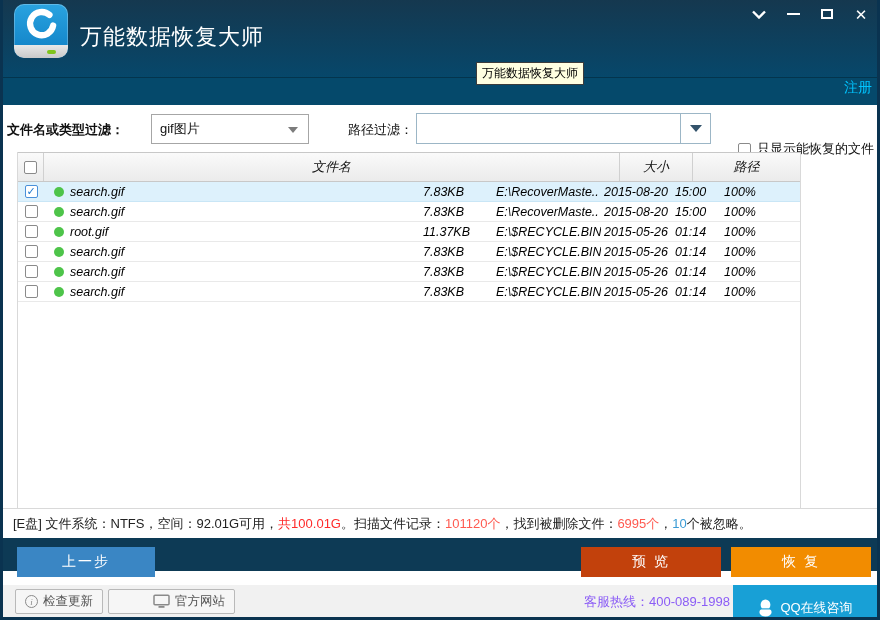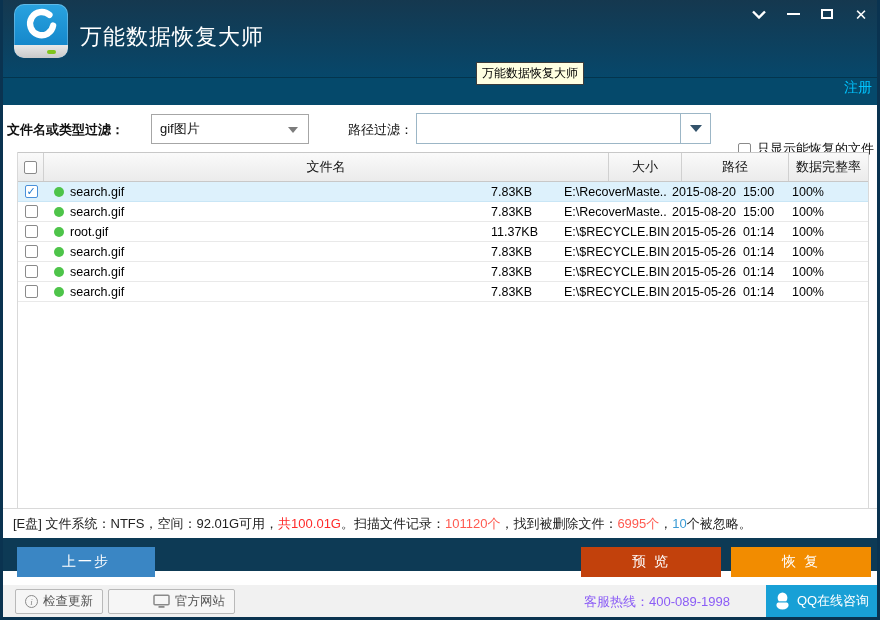--- a/index.html
+++ b/index.html
@@ -43,22 +43,22 @@
     border:1px solid #9cb6c6; display:flex; }
   .combo2 input{ flex:1; border:none; outline:none; font-size:13px; padding-left:6px; color:#111; }
   .combo2 .arrow-btn{ width:30px; border-left:1px solid #9cb6c6; display:flex; align-items:center;
     justify-content:center; cursor:pointer; background:#fff; }
   .combo2 .tri{ border-left:6px solid transparent; border-right:6px solid transparent; border-top:7px solid #33536b; }
   .cb{ width:13px; height:13px; border:1px solid #8a8a8a; background:#fff; border-radius:2px;
     display:inline-block; cursor:pointer; }
   .filter-check{ position:absolute; left:735px; top:15px; display:flex; align-items:center; gap:6px;margin-top:20px; }
   .filter-check .lbl{ font-size:13px; color:#111; }
   
-  .table-wrap{ position:absolute; left:14px; top:152px; width:852px; height:356px;
-    border-left:1px solid #d9d9d9; border-right:1px solid #d9d9d9; background:#fff; }
+  .table-wrap{ position:absolute; left:14px; top:152px; width:784px; height:356px;
+    border-left:1px solid #d9d9d9; border-right:1px solid #d9d9d9; background:#fff;font-style:italic; }
   .thead{ display:flex; height:30px; background:linear-gradient(180deg,#fafafa,#ebebeb);
     border-top:1px solid #c8c8c8; border-bottom:1px solid #c8c8c8; align-items:stretch; }
   .thead .hcell{ font-size:13px; color:#111; display:flex; align-items:center; justify-content:center;
     border-right:1px solid #d0d0d0; }
   .thead .hcell:last-child{ border-right:none; }
   .col-check{ width:26px; flex:none; }
   .col-name{ flex:1; min-width:0; }
   .col-size{ width:73px; flex:none; }
   .col-path{ width:107px; flex:none; }
   .col-time{ width:120px; flex:none; }
@@ -90,22 +90,22 @@
   .footer{ position:absolute; left:0; top:585px; width:874px; height:32px; background:#f1f1f1; }
   .foot-btn{ position:absolute; top:4px; height:25px; background:#f6f6f6; border:1px solid #b9b9b9;
     border-radius:2px; color:#555; font-size:12.5px; display:flex; align-items:center; gap:5px;
     padding:0 9px; cursor:pointer; }
   .foot-btn.update{ left:12px; }
   .foot-btn.site{ left:105px;padding-left:44px; }
   .info-glyph{ width:13px; height:13px; border:1.4px solid #8a8a8a; border-radius:50%;
     font-size:9px; color:#8a8a8a; display:flex; align-items:center; justify-content:center;
     font-family:"Liberation Serif",serif; font-style:italic; }
   .hotline{ position:absolute; right:147px; top:8px; color:#8b5cf6; font-size:13px; }
-  .qq-btn{ position:absolute; right:0; top:0; width:111px; height:32px; background:#18a0d6;
-    color:#fff; font-size:13px; display:flex; align-items:center; justify-content:center; gap:6px; cursor:pointer; }
+  .qq-btn{ position:absolute; right:0; top:0; width:144px; height:32px; background:#18a0d6;
+    color:#fff; font-size:13px; display:flex; align-items:flex-end; justify-content:center; gap:6px; cursor:pointer; }
 </style>
 </head>
 <body>
 
 <div id="window">
 
   <div class="header">
     <div class="app-icon">
       <svg width="38" height="38" viewBox="0 0 36 36">
         <path d="M26 8.5 A 11 11 0 1 0 29.5 18.5" fill="none" stroke="#ffffff" stroke-width="6" stroke-linecap="round"></path>
@@ -157,21 +157,20 @@
   </div>
 
   <div class="table-wrap">
     <div class="thead">
       <div class="hcell col-check">
         <span class="cb"></span>
       </div>
       <div class="hcell col-name">文件名</div>
       <div class="hcell col-size">大小</div>
       <div class="hcell col-path">路径</div>
-      <div class="hcell col-rate">数据完整率</div>
     </div>
     <div>
         <div class="row selected">
           <div class="cell col-check"><span class="cb checked">✓</span></div>
           <div class="cell col-name"><span class="dot"></span><div>search.gif</div></div>
           <div class="cell col-size">7.83KB</div>
           <div class="cell col-path">E:\RecoverMaste..</div>
           <div class="cell col-time">2015-08-20  15:00</div>
           <div class="cell col-rate">100%</div>
         </div>

